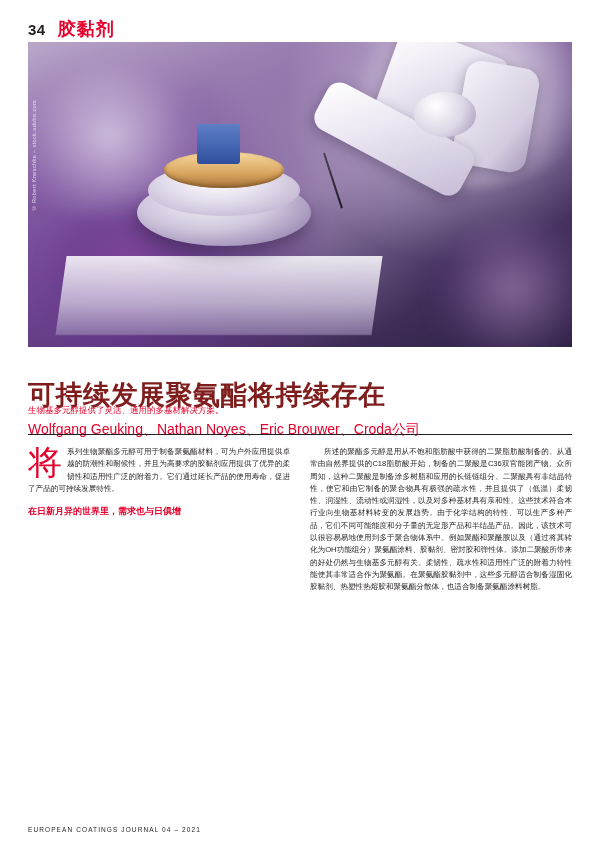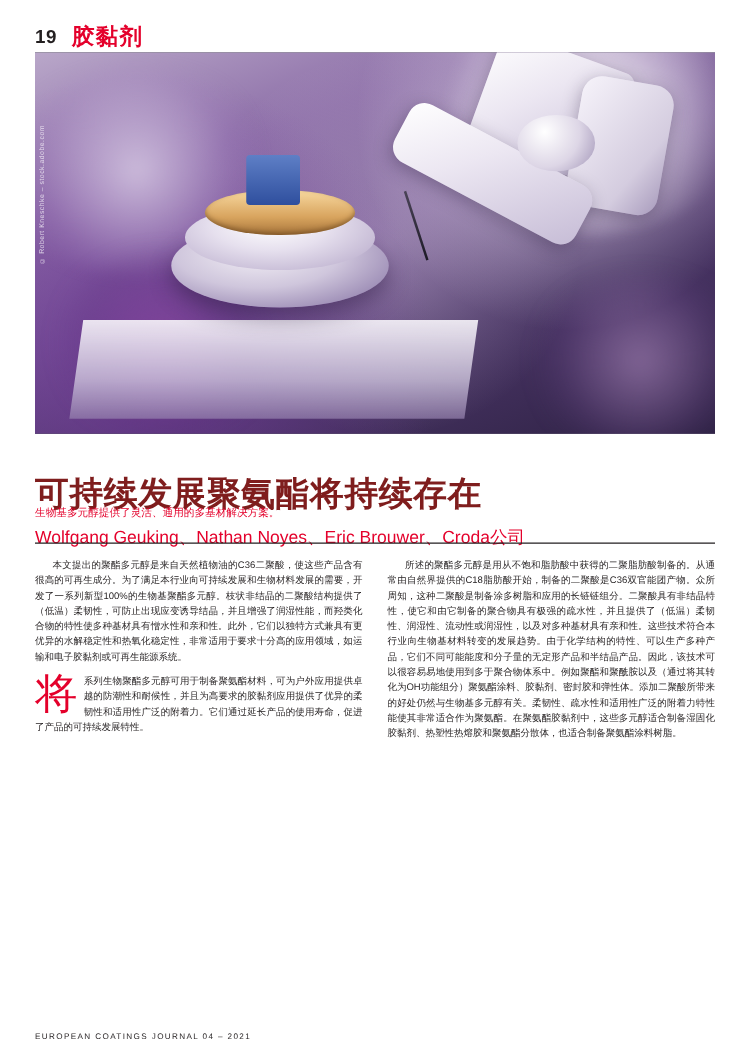--- a/index.html
+++ b/index.html
@@ -303,21 +303,21 @@
     bottom: 16px;
     font-size: 6.5px;
     letter-spacing: 1.1px;
     color: #231f20;
   }
 </style>
 </head>
 <body>
 
 <div class="page-header">
-  <span class="folio">19</span>
+  <span class="folio">34</span>
   <span class="section-title">胶黏剂</span>
 </div>
 
 <div class="hero">
   <div class="hero-bg"></div>
   <div class="hero-blur-a"></div>
   <div class="hero-blur-b"></div>
   <div class="hero-blur-c"></div>
   <div class="hero-blur-d"></div>
   <div class="hero-table"></div>
@@ -334,24 +334,24 @@
   </div>
   <div class="hero-credit">© Robert Kneschke – stock.adobe.com</div>
 </div>
 
 <h1 class="headline">可持续发展聚氨酯将持续存在</h1>
 <div class="deck">生物基多元醇提供了灵活、通用的多基材解决方案。</div>
 <div class="byline">Wolfgang Geuking、Nathan Noyes、Eric Brouwer、Croda公司</div>
 <div class="rule"></div>
 
 <div class="col col-left">
-  <p class="indent">本文提出的聚酯多元醇是来自天然植物油的C36二聚酸，使这些产品含有很高的可再生成分。为了满足本行业向可持续发展和生物材料发展的需要，开发了一系列新型100%的生物基聚酯多元醇。枝状非结晶的二聚酸结构提供了（低温）柔韧性，可防止出现应变诱导结晶，并且增强了润湿性能，而羟类化合物的特性使多种基材具有憎水性和亲和性。此外，它们以独特方式兼具有更优异的水解稳定性和热氧化稳定性，非常适用于要求十分高的应用领域，如运输和电子胶黏剂或可再生能源系统。</p>
   <p class="dropcap-para">
     <span class="dropcap">将</span>
     <span>系列生物聚酯多元醇可用于制备聚氨酯材料，可为户外应用提供卓越的防潮性和耐候性，并且为高要求的胶黏剂应用提供了优异的柔韧性和适用性广泛的附着力。它们通过延长产品的使用寿命，促进了产品的可持续发展特性。</span>
   </p>
+  <div class="subhead">在日新月异的世界里，需求也与日俱增</div>
 </div>
 
 <div class="col col-right">
   <p class="indent">所述的聚酯多元醇是用从不饱和脂肪酸中获得的二聚脂肪酸制备的。从通常由自然界提供的C18脂肪酸开始，制备的二聚酸是C36双官能团产物。众所周知，这种二聚酸是制备涂多树脂和应用的长链链组分。二聚酸具有非结晶特性，使它和由它制备的聚合物具有极强的疏水性，并且提供了（低温）柔韧性、润湿性、流动性或润湿性，以及对多种基材具有亲和性。这些技术符合本行业向生物基材料转变的发展趋势。由于化学结构的特性、可以生产多种产品，它们不同可能能度和分子量的无定形产品和半结晶产品。因此，该技术可以很容易易地使用到多于聚合物体系中。例如聚酯和聚酰胺以及（通过将其转化为OH功能组分）聚氨酯涂料、胶黏剂、密封胶和弹性体。添加二聚酸所带来的好处仍然与生物基多元醇有关。柔韧性、疏水性和适用性广泛的附着力特性能使其非常适合作为聚氨酯。在聚氨酯胶黏剂中，这些多元醇适合制备湿固化胶黏剂、热塑性热熔胶和聚氨酯分散体，也适合制备聚氨酯涂料树脂。</p>
 </div>
 
 <div class="footer">EUROPEAN COATINGS JOURNAL 04 – 2021</div>
 
 </body></html>

